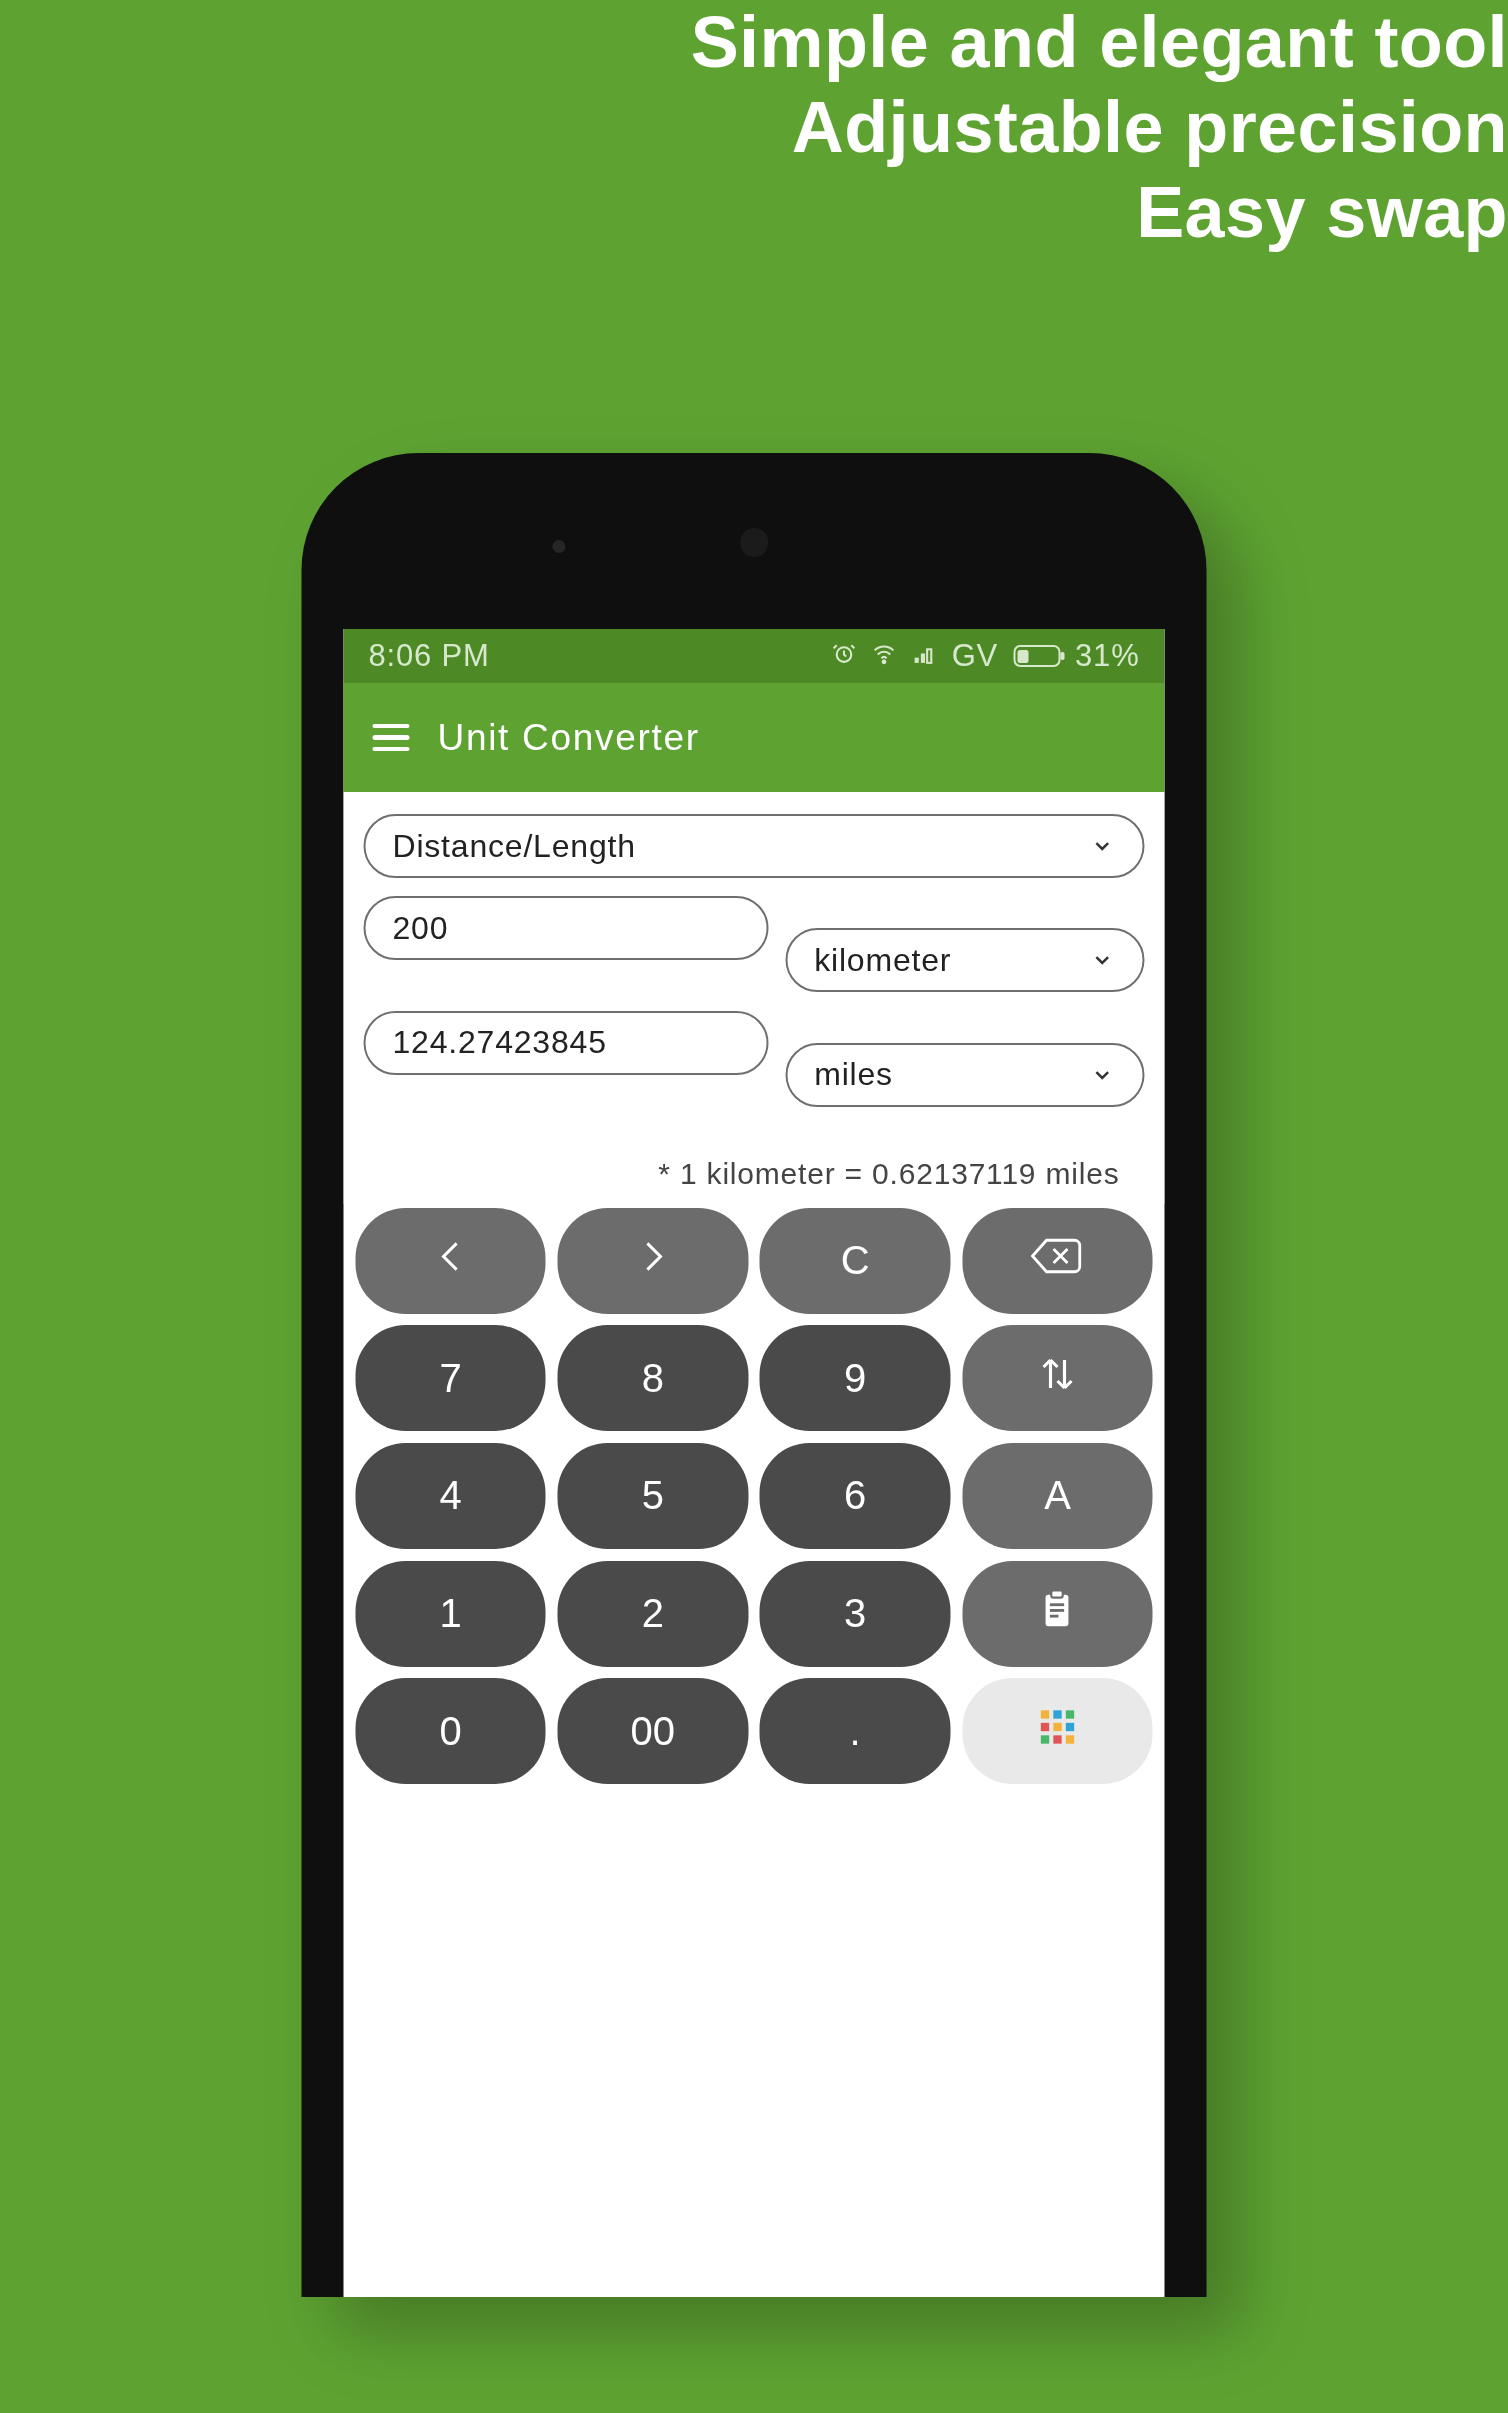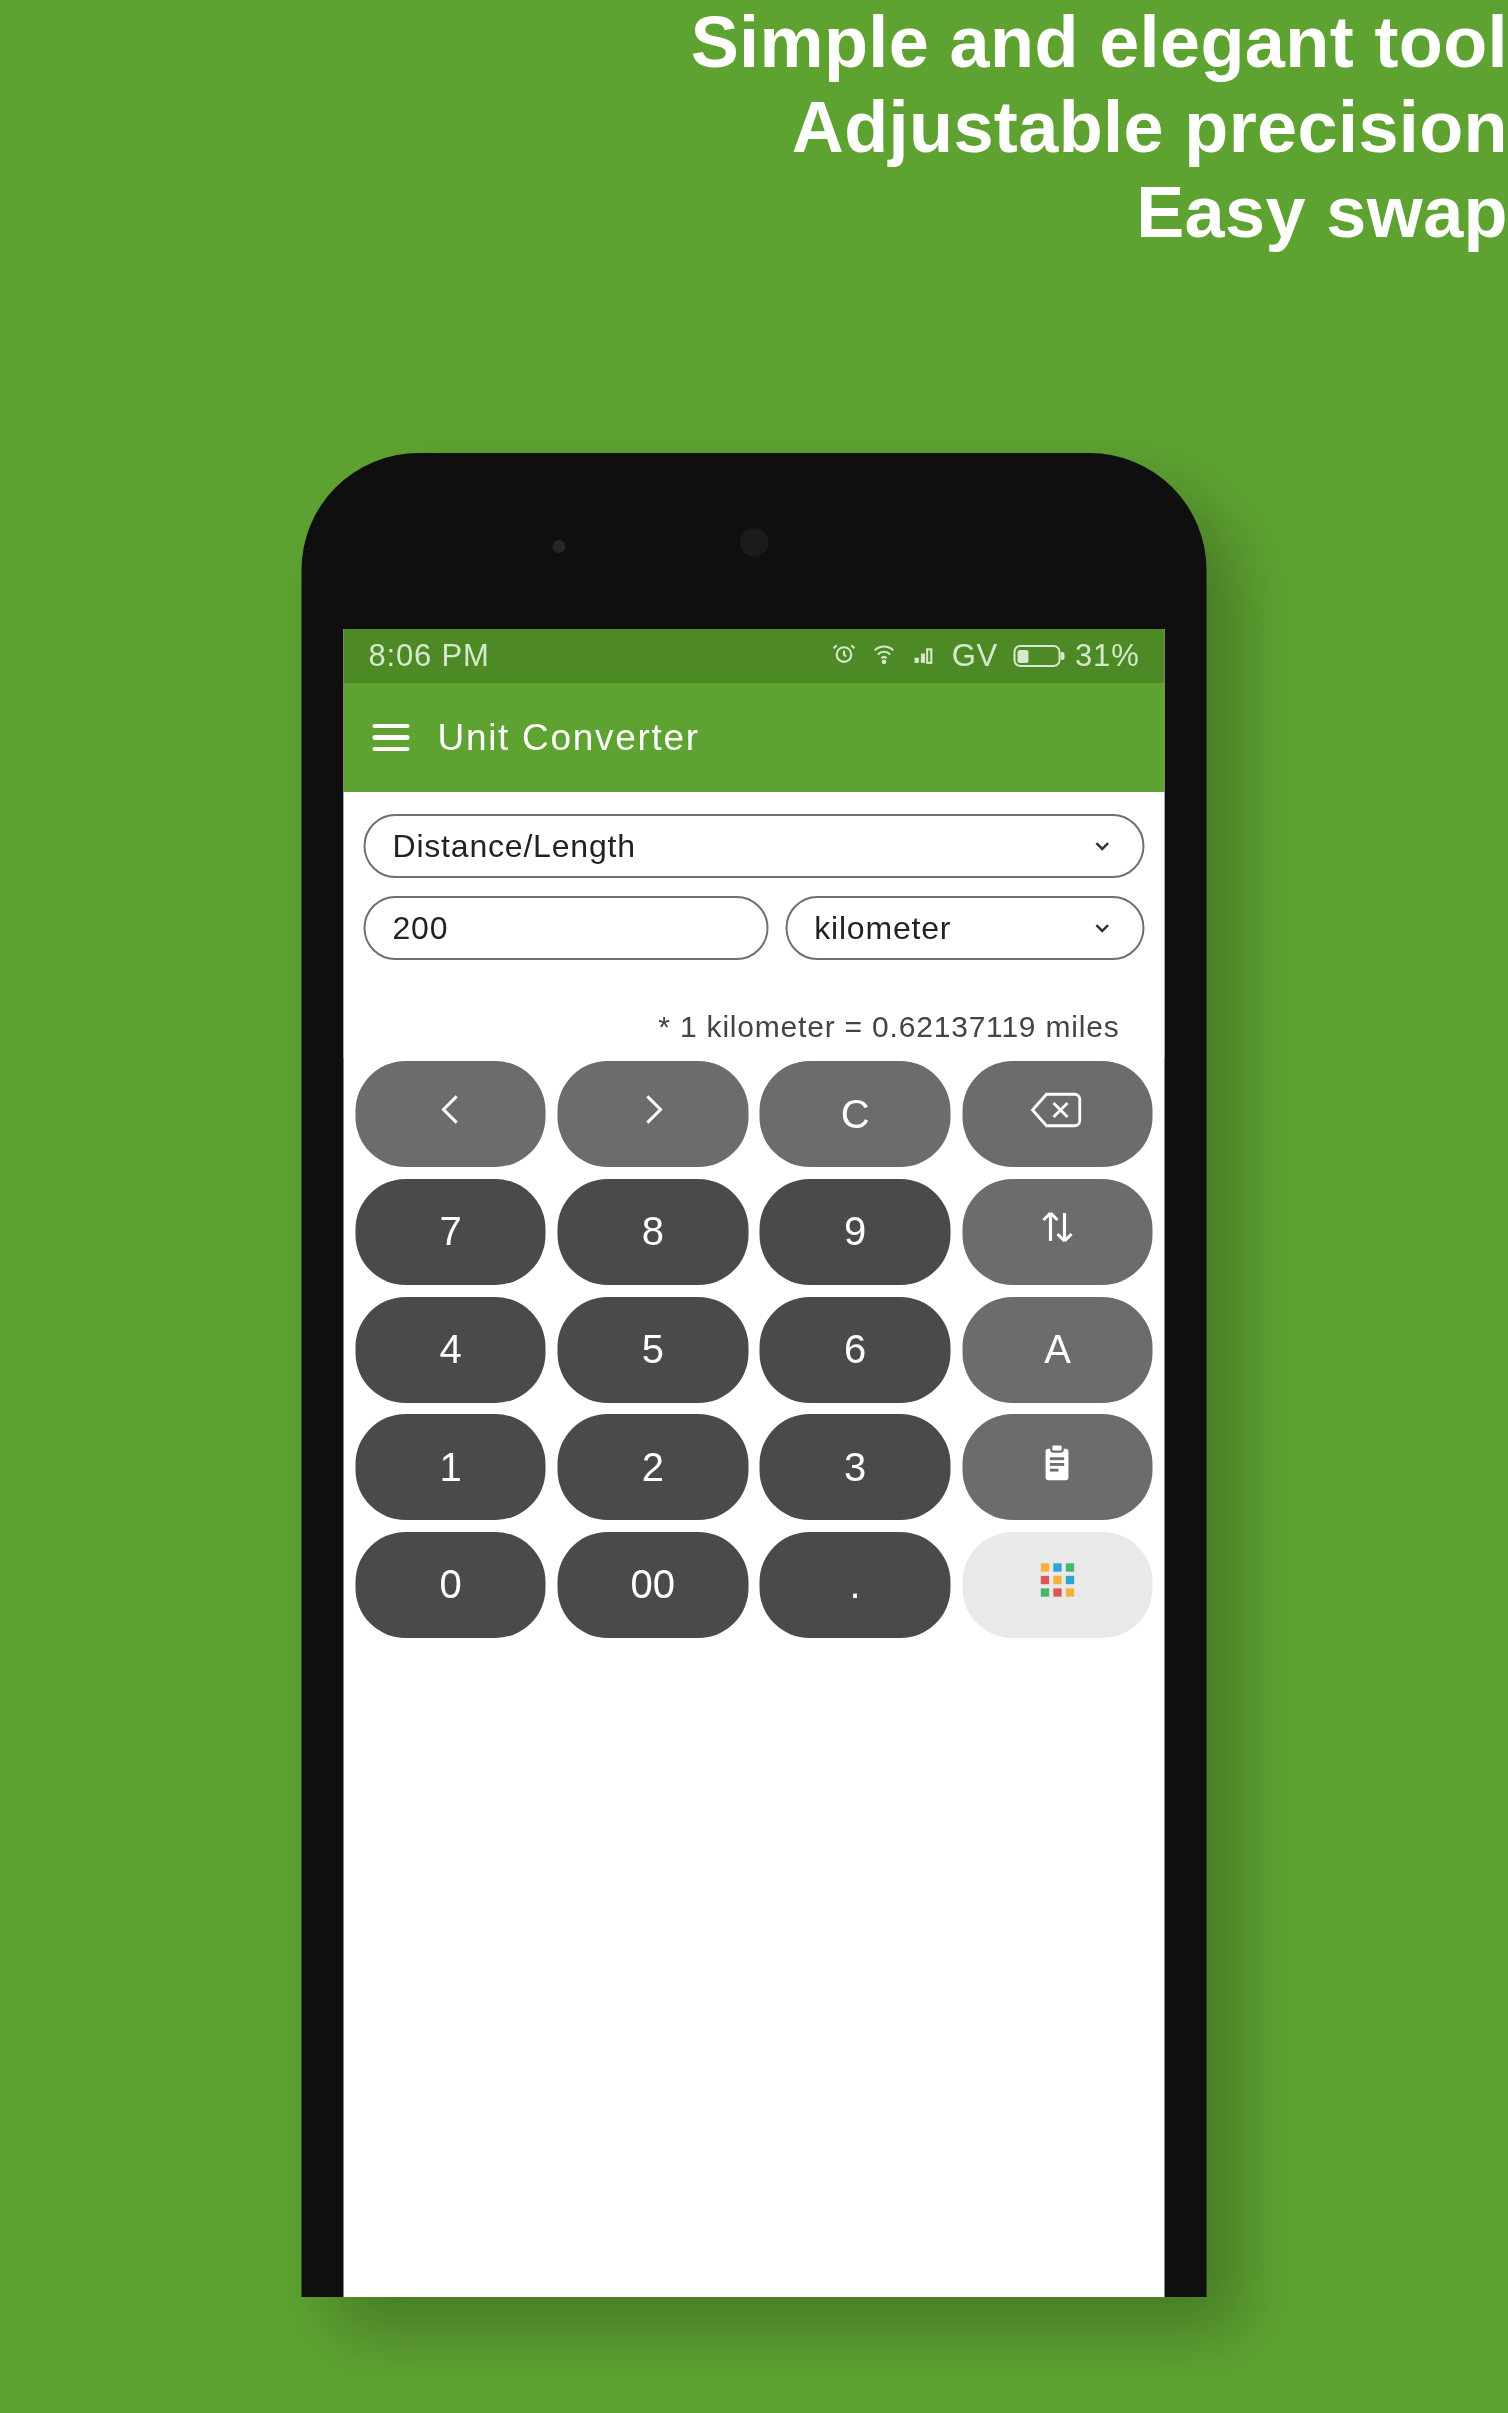--- a/index.html
+++ b/index.html
@@ -114,21 +114,21 @@
     background:#fff;
     position:relative;
   }
   .pill .chev {
     position:absolute; right:28.5px; top:50%; transform:translateY(-50%);
   }
   .chev svg{ display:block; }
 
   .row { display:flex; gap:17px; margin-top:18.4px;text-align:right; }
   .row .pill.value { flex: 1 1 0; }
-  .row .pill.unit  { flex: 0 0 46%; }
+  .row .pill.unit  { flex: 0 0 46%; margin-top: 32px; }
 
   .rate {
     text-align: right;
     padding: 50px 25px 13.4px 0;
     font-size: 30px;
     color: #444;
     letter-spacing: 0.8px;
     font-weight: 300;
   }
 
@@ -228,20 +228,33 @@
         <div class="pill unit">
           <span>kilometer</span>
           <span class="chev">
             <svg width="23.5" height="23.5" viewBox="0 0 24 24" fill="none" stroke="#333" stroke-width="2.5">
                 <path d="M6 9l6 6 6-6"></path>
               </svg>
           </span>
         </div>
       </div>
 
+      <div class="row">
+        <div class="pill value">
+          <span>124.27423845</span>
+        </div>
+        <div class="pill unit">
+          <span>miles</span>
+          <span class="chev">
+            <svg width="23.5" height="23.5" viewBox="0 0 24 24" fill="none" stroke="#333" stroke-width="2.5">
+                <path d="M6 9l6 6 6-6"></path>
+              </svg>
+          </span>
+        </div>
+      </div>
 
       <div class="rate thin">* 1 kilometer = 0.62137119 miles</div>
     </div>
 
     <div class="keypad">
 
       <div class="key light">
         <span>
           <svg width="45" height="45" viewBox="0 0 24 24" fill="none" stroke="#fff" stroke-width="1.6">
               <path d="M15 5 8 12l7 7"></path>

